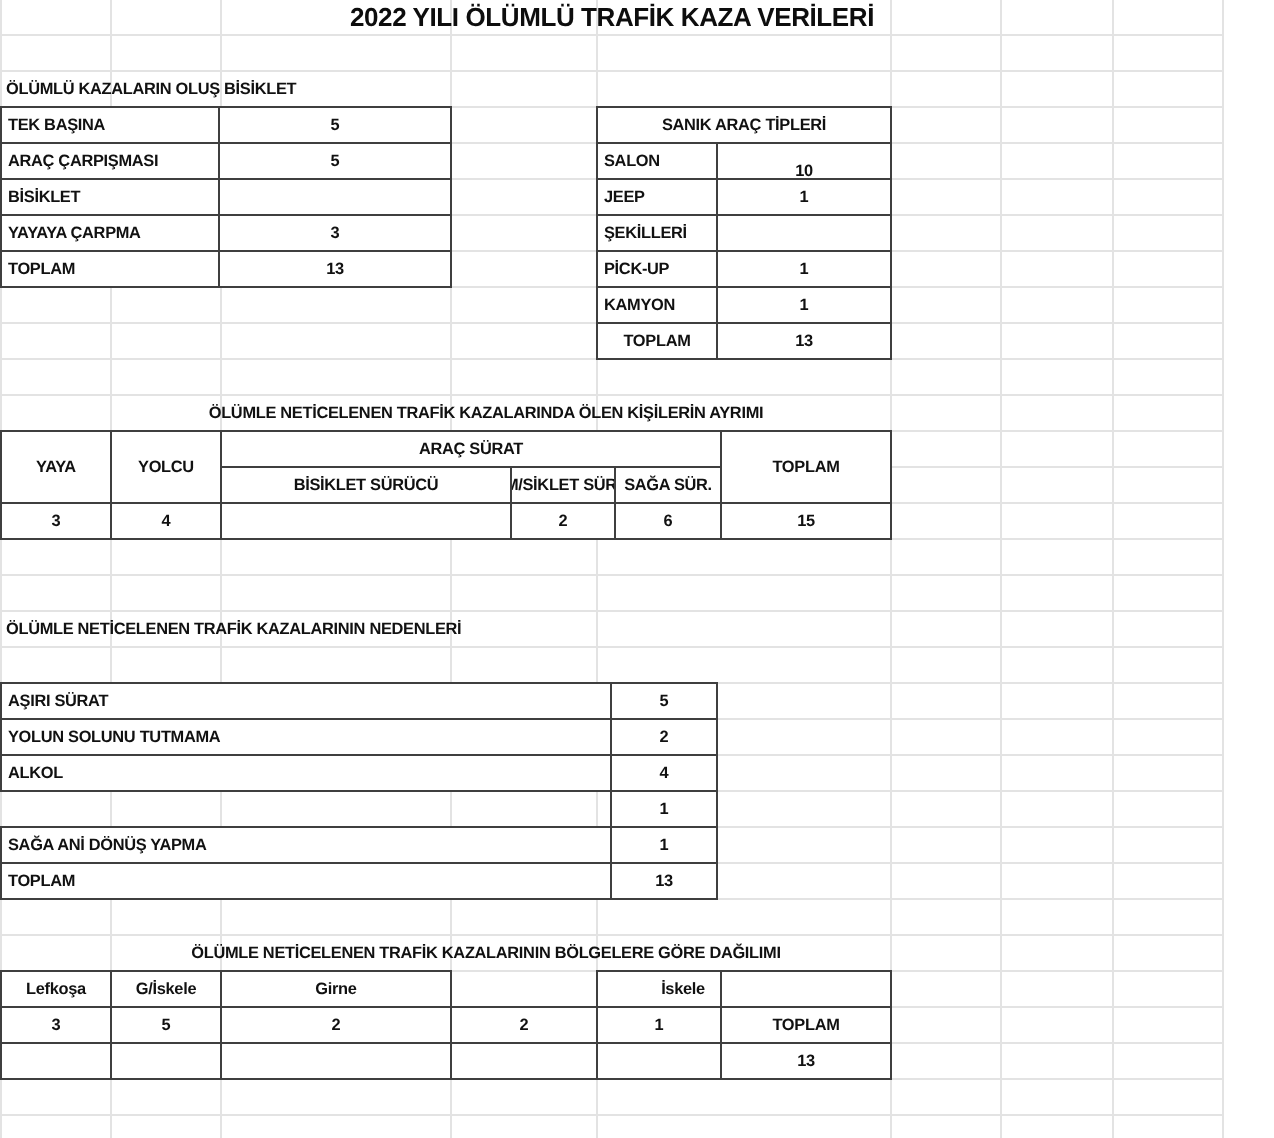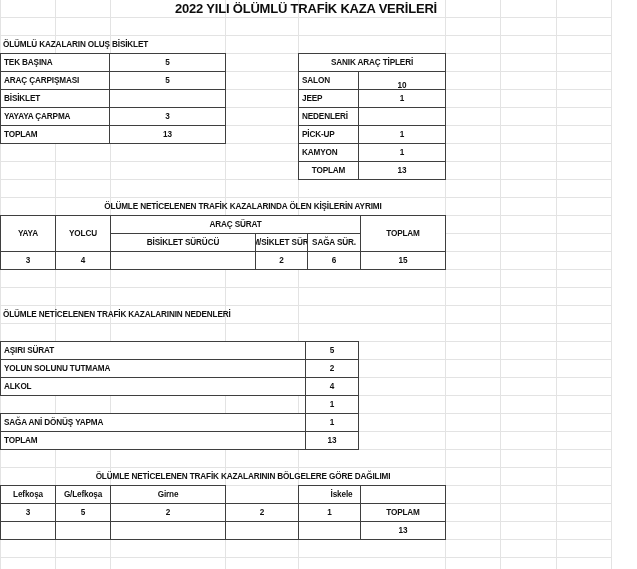--- a/index.html
+++ b/index.html
@@ -157,21 +157,21 @@
   <div class="cell c-center bx" style="left:109px; top:125px; width:117px; height:19px;">13</div>
 
   <div class="cell c-center bx" style="left:298px; top:53px; width:148px; height:19px;">SANIK ARAÇ TİPLERİ</div>
 
   <div class="cell c-left bx" style="left:298px; top:71px; width:61px; height:19px;">SALON</div>
   <div class="cell c-center bx" style="left:358px; top:71px; width:88px; height:29px;">10</div>
 
   <div class="cell c-left bx" style="left:298px; top:89px; width:61px; height:19px;">JEEP</div>
   <div class="cell c-center bx" style="left:358px; top:89px; width:88px; height:19px;">1</div>
 
-  <div class="cell c-left bx" style="left:298px; top:107px; width:61px; height:19px;">NEDENLERİ</div>
+  <div class="cell c-left bx" style="left:298px; top:107px; width:61px; height:19px;">ŞEKİLLERİ</div>
   <div class="cell c-center bx" style="left:358px; top:107px; width:88px; height:19px;"></div>
 
   <div class="cell c-left bx" style="left:298px; top:125px; width:61px; height:19px;">PİCK-UP</div>
   <div class="cell c-center bx" style="left:358px; top:125px; width:88px; height:19px;">1</div>
 
   <div class="cell c-left bx" style="left:298px; top:143px; width:61px; height:19px;">KAMYON</div>
   <div class="cell c-center bx" style="left:358px; top:143px; width:88px; height:19px;">1</div>
 
   <div class="cell c-center bx" style="left:298px; top:161px; width:61px; height:19px;">TOPLAM</div>
   <div class="cell c-center bx" style="left:358px; top:161px; width:88px; height:19px;">13</div>
@@ -211,21 +211,21 @@
 
   <div class="cell c-left bx" style="left:0px; top:413px; width:306px; height:19px;text-align:right;">SAĞA ANİ DÖNÜŞ YAPMA</div>
   <div class="cell c-center bx" style="left:305px; top:413px; width:54px; height:19px;">1</div>
 
   <div class="cell c-left bx" style="left:0px; top:431px; width:306px; height:19px;">TOPLAM</div>
   <div class="cell c-center bx" style="left:305px; top:431px; width:54px; height:19px;">13</div>
 
   <div class="caption cap-center" style="left:40px; top:467px; width:406px; height:18px;">ÖLÜMLE NETİCELENEN TRAFİK KAZALARININ BÖLGELERE GÖRE DAĞILIMI</div>
 
   <div class="cell c-center bx" style="left:0px; top:485px; width:56px; height:19px;">Lefkoşa</div>
-  <div class="cell c-center bx" style="left:55px; top:485px; width:56px; height:19px;">G/Lefkoşa</div>
+  <div class="cell c-center bx" style="left:55px; top:485px; width:56px; height:19px;">G/İskele</div>
   <div class="cell c-center bx" style="left:110px; top:485px; width:116px; height:19px;">Girne</div>
   <div class="cell c-center bx" style="left:225px; top:512px; width:62px; height:19px;">Güzelyurt</div>
   <div class="cell c-center bx" style="left:298px; top:485px; width:87px; height:19px;">İskele</div>
   <div class="cell c-center bx" style="left:360px; top:485px; width:86px; height:19px;"></div>
 
   <div class="cell c-center bx" style="left:0px; top:503px; width:56px; height:19px;">3</div>
   <div class="cell c-center bx" style="left:55px; top:503px; width:56px; height:19px;">5</div>
   <div class="cell c-center bx" style="left:110px; top:503px; width:116px; height:19px;">2</div>
   <div class="cell c-center bx" style="left:225px; top:503px; width:74px; height:19px;">2</div>
   <div class="cell c-center bx" style="left:298px; top:503px; width:63px; height:19px;">1</div>

